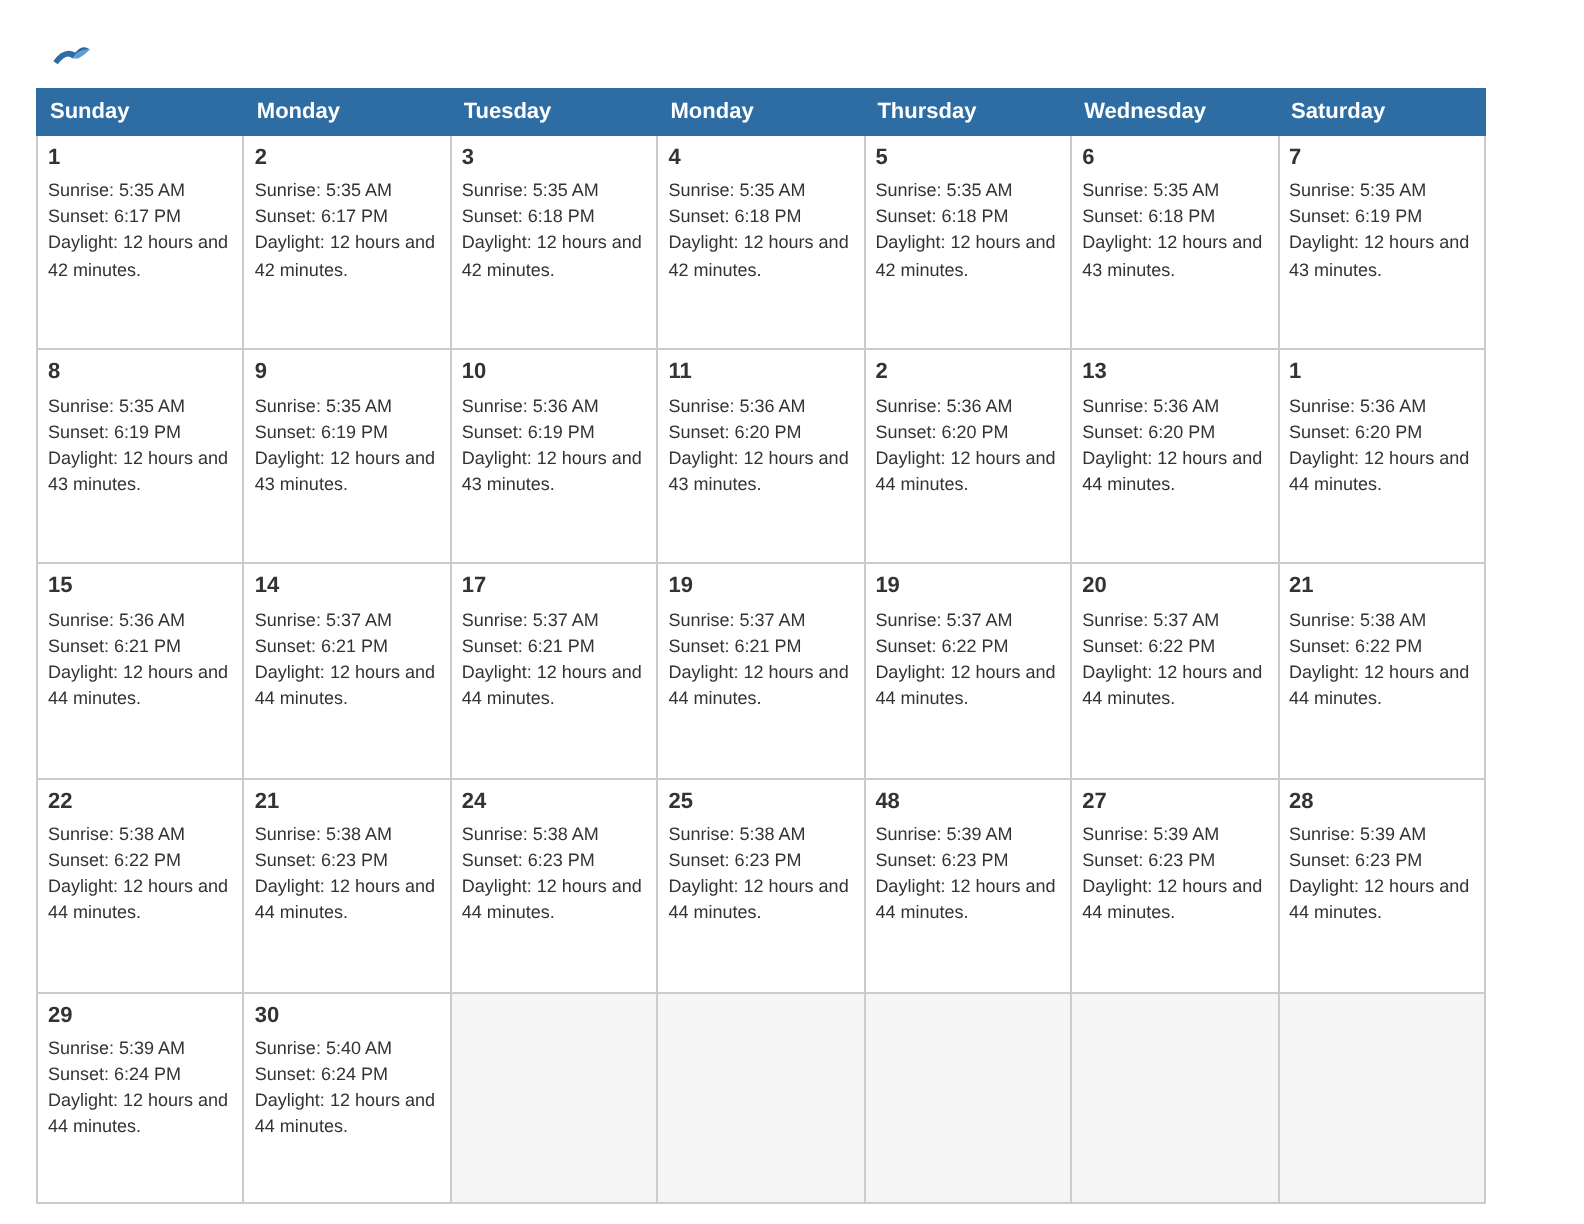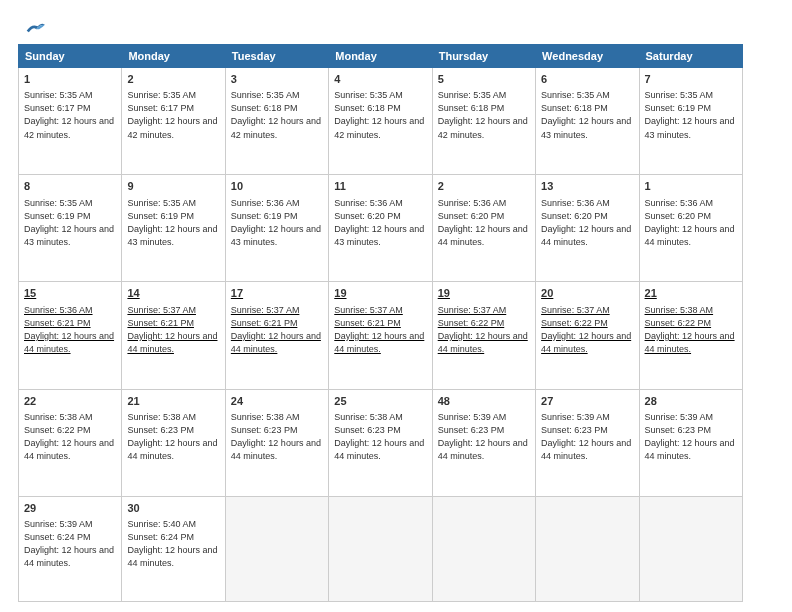--- a/index.html
+++ b/index.html
@@ -246,21 +246,21 @@
       </td>
           <td>
         <span class="day-num">1</span>
         <div class="day-info">
           Sunrise: 5:36 AM<br>
           Sunset: 6:20 PM<br>
           Daylight: 12 hours and 44 minutes.
         </div>
       </td>
         </tr>
-        <tr style="height: 80px; text-decoration: underline;">
+        <tr style="height: 80px;">
           <td>
         <span class="day-num">15</span>
         <div class="day-info">
           Sunrise: 5:36 AM<br>
           Sunset: 6:21 PM<br>
           Daylight: 12 hours and 44 minutes.
         </div>
       </td>
           <td>
         <span class="day-num">14</span>

